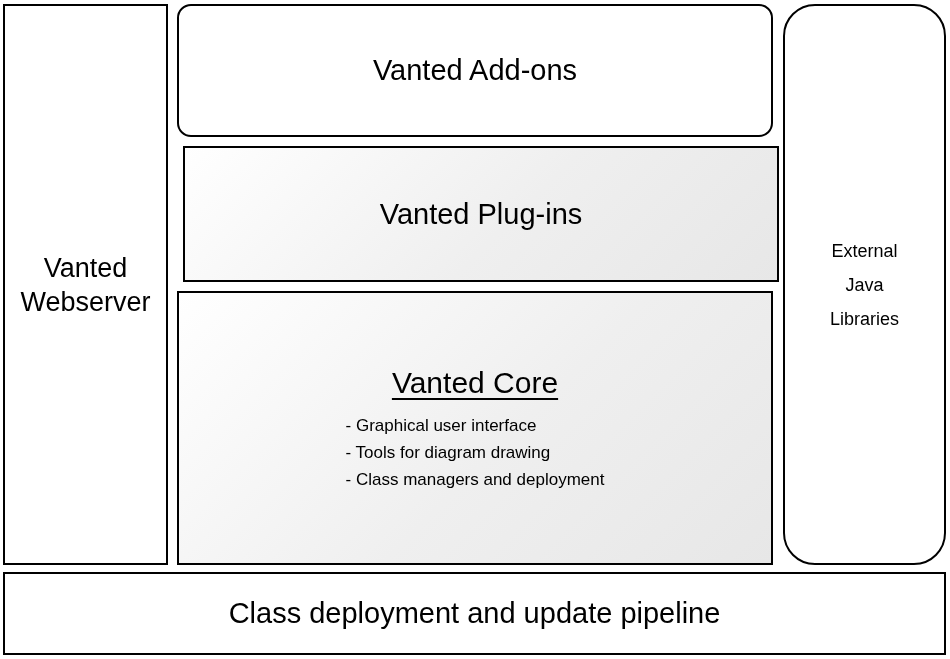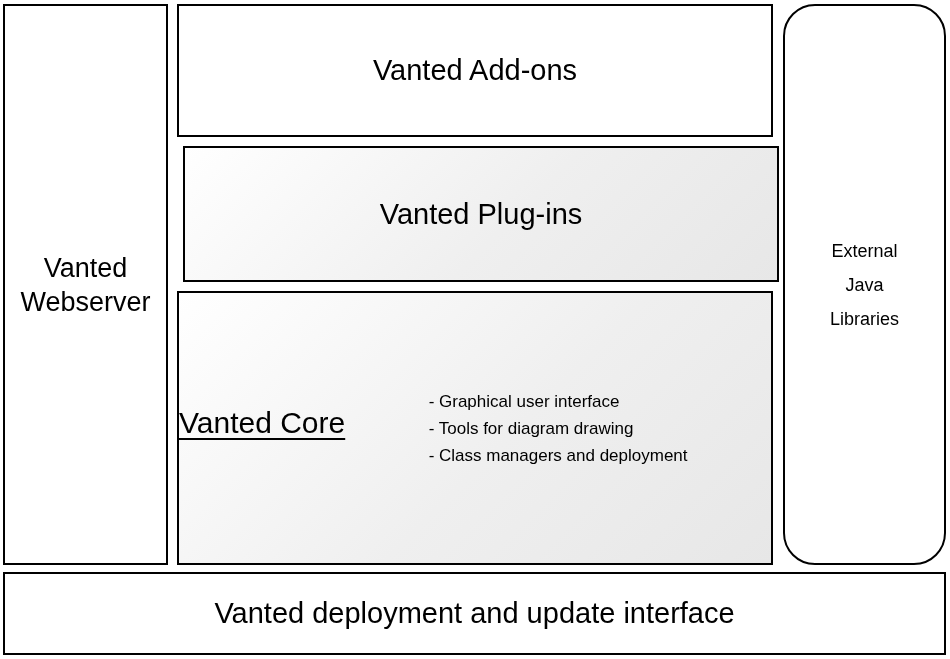--- a/index.html
+++ b/index.html
@@ -32,27 +32,29 @@
   .multiline {
     white-space: pre-line;
   }
   #webserver-box {
     left: 3px; top: 4px; width: 165px; height: 561px;
     font-size: 27px; line-height: 34px;
   }
   #addons-box {
     left: 177px; top: 4px; width: 596px; height: 133px;
     font-size: 29px;
+    border-radius: 14px;
   }
   #plugins-box {
     left: 183px; top: 146px; width: 596px; height: 136px;
     font-size: 29px;
   }
   #core-box {
     left: 177px; top: 291px; width: 596px; height: 274px;
+    flex-direction: column;
   }
   #core-title {
     font-size: 30px;
     line-height: 38px;
     text-decoration: underline;
     text-decoration-thickness: 2px;
     text-underline-offset: 5px;
     margin-bottom: 10px;
   }
   #core-list {
@@ -98,16 +100,16 @@
     </div>
   </div>
 
   <div class="box" id="external-box">
     <span class="multiline">External
 Java
 Libraries</span>
   </div>
 
   <div class="box" id="pipeline-box">
-    <span>Vanted deployment and update interface</span>
+    <span>Class deployment and update pipeline</span>
   </div>
 
 </div>
 
 </body></html>

